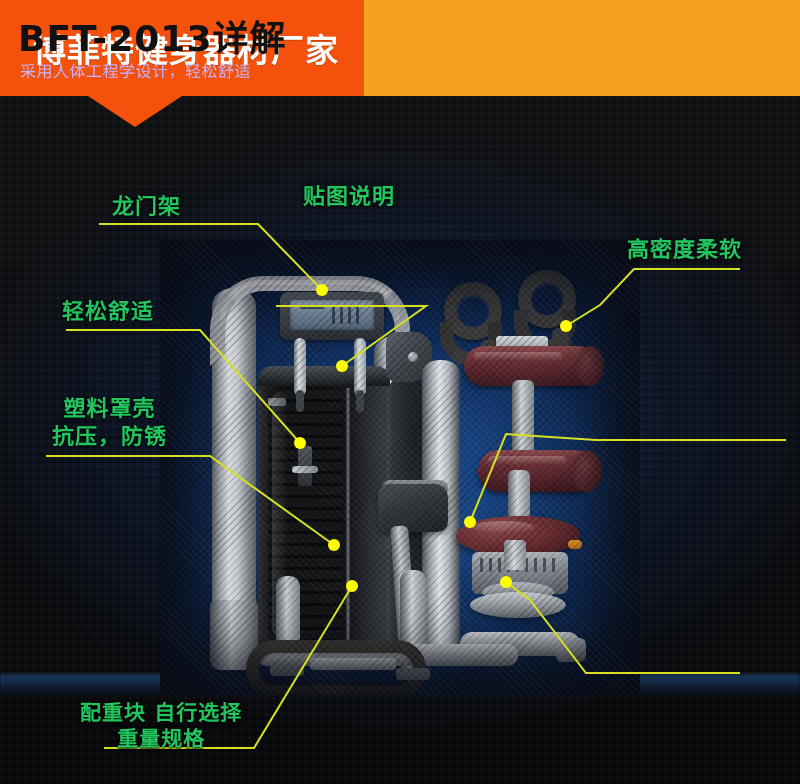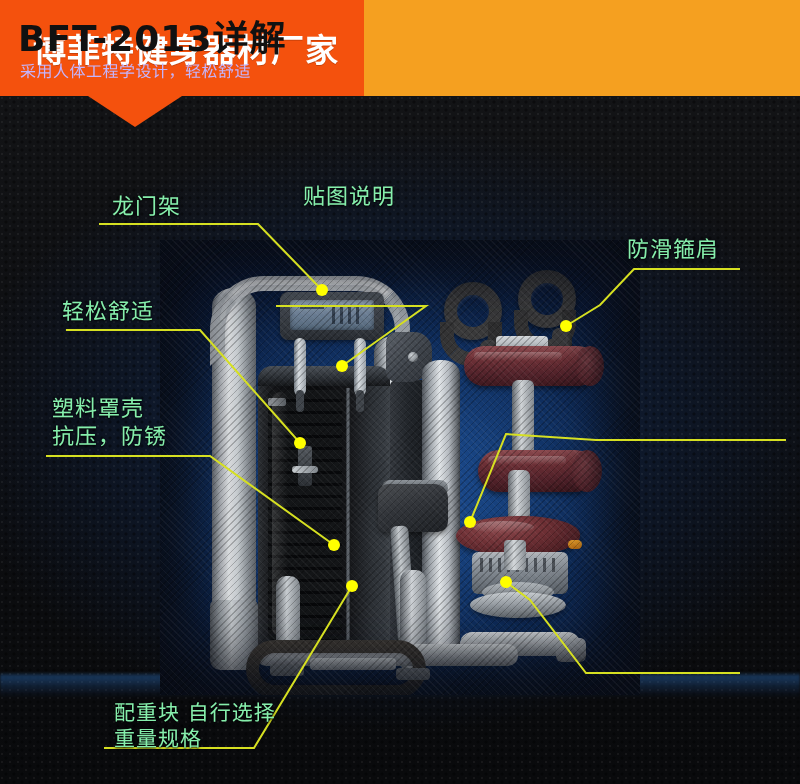--- a/index.html
+++ b/index.html
@@ -354,23 +354,24 @@
     background:linear-gradient(90deg,#5a6066,#c3c8cc 45%,#787e84);
     transform:rotate(-4deg); transform-origin:top center;
   }
   .orange-knob{
     left:408px; top:300px; width:14px; height:9px; border-radius:5px;
     background:linear-gradient(180deg,#f0a428,#c06f10);
   }
 
   
   .lbl{
-    position:absolute; color:#86efac; font-weight:normal; white-space:pre;
+    position:absolute; color:#22c55e; font-weight:bold; white-space:pre;
     line-height:1.26; letter-spacing:1px;
     text-shadow: 0 1px 2px rgba(0,0,0,.9), 0 0 6px rgba(0,0,0,.7);
+    text-align: center;
   }
   .lbl.s22{ font-size:22px; }
   .lbl.s21{ font-size:21px; }
   svg.leads{ position:absolute; left:0; top:0; width:800px; height:784px; pointer-events:none; }
 </style>
 </head>
 <body>
 
 <div id="page">
 
@@ -500,20 +501,20 @@
 
   <div class="lbl s22" style="left:112px; top:193px;">龙门架</div>
 
   <div class="lbl s22" style="left:303px; top:183px;">贴图说明</div>
 
   <div class="lbl s22" style="left:62px; top:298px;">轻松舒适</div>
 
   <div class="lbl s22" style="left:52px; top:395px;">塑料罩壳
 抗压，防锈</div>
 
-  <div class="lbl s21" style="left:114px; top:700px;">配重块 自行选择
+  <div class="lbl s21" style="left:80px; top:700px;">配重块 自行选择
 重量规格</div>
 
-  <div class="lbl s22" style="left:627px; top:236px;">防滑箍肩</div>
+  <div class="lbl s22" style="left:627px; top:236px;">高密度柔软</div>
 
 
 
 </div>
 
 </body></html>

